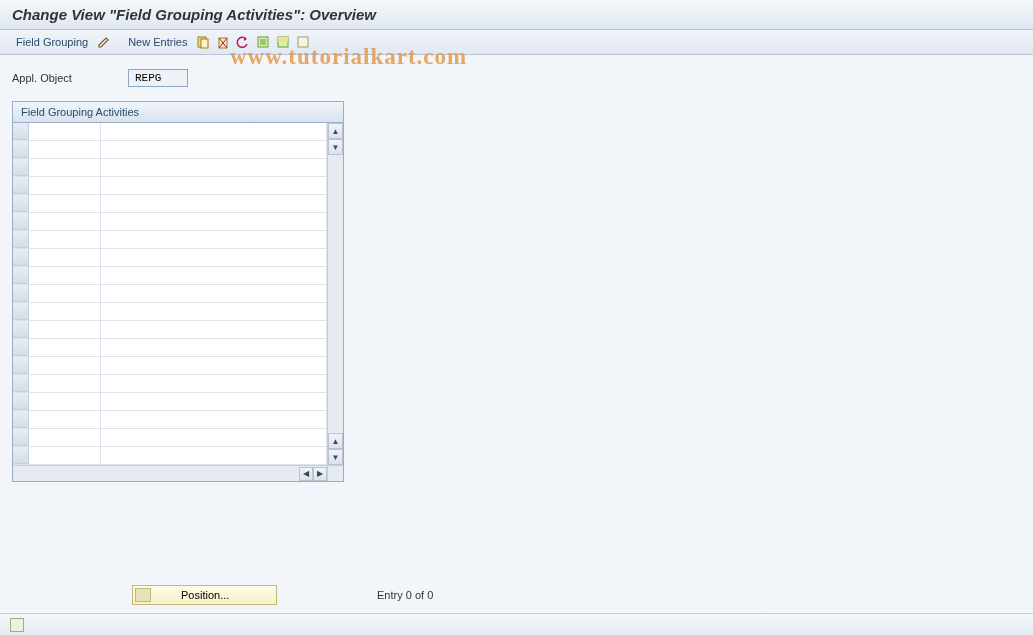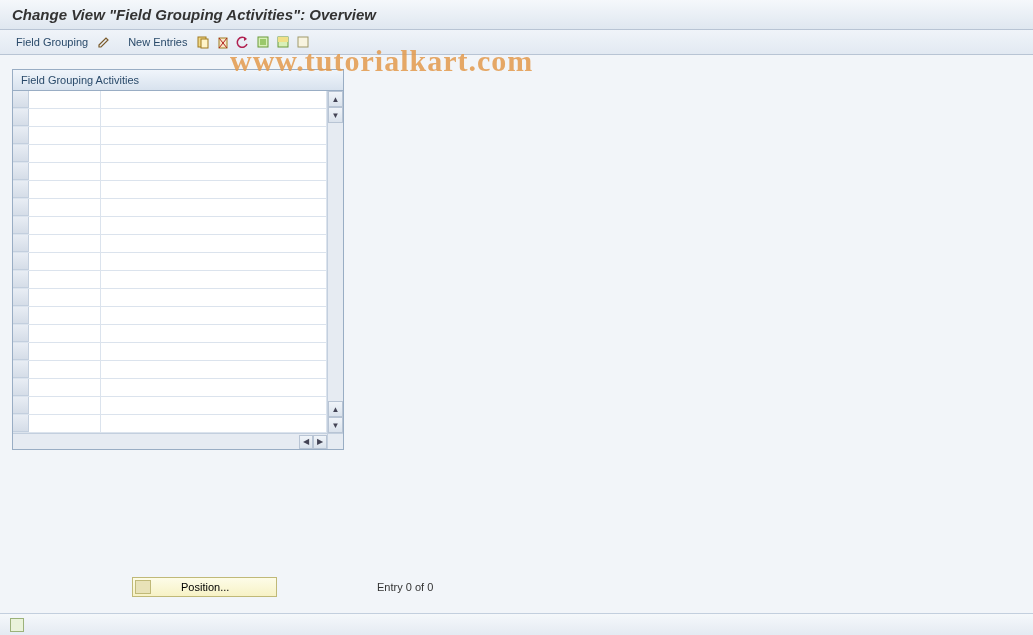--- a/index.html
+++ b/index.html
@@ -65,39 +65,39 @@
     .data-cell { border-right: 1px solid #dbe3ed; padding: 2px 4px; }
     .cell-activity { width: 72px; }
     .cell-descript { flex:1; }
     
     .table-footer { display:flex; background:#e6ebf2; border-top:1px solid #c3cfde; height:16px;}
     .hfoot-left { width: 88px; }
     .hfoot-track { flex:1; display:flex; justify-content:flex-end; align-items:center;}
     .hscroll-btn { width:14px; height:14px; background:linear-gradient(#f0f4f9,#dae2ec); border:1px solid #b8c4d4; display:inline-flex; align-items:center; justify-content:center; font-size:8px; cursor:pointer; color:#445;}
     .hfoot-corner { width:16px; border-left:1px solid #c3cfde;}
     
-    .footer-area { position:absolute; left:0; bottom: 38px; width:100%; padding: 0 12px; display:flex; align-items:center; gap: 100px;}
+    .footer-area { position:absolute; left:0; bottom: 30px; width:100%; padding: 0 12px; display:flex; align-items:center; gap: 100px;}
     .position-btn {
       margin-left: 120px;
       padding: 2px 4px 2px 2px;
       background: linear-gradient(#fdfce8, #f7f2c6);
       border: 1px solid #c0b978;
       display: inline-flex;
       align-items:center;
       gap: 30px;
       cursor:pointer;
       min-width: 145px;
     }
     .position-btn .picon { width:16px; height:14px; background:#e8e2b8; border:1px solid #c0b978;}
     .entry-text { color:#333; }
     
     .bottom-status { position:absolute; bottom:0; left:0; width:100%; height:22px; background:linear-gradient(#f5f8fb,#e4eaf2); border-top:1px solid #c3cfde; display:flex; align-items:center; padding:0 10px; gap:8px;}
     .status-box { width:14px; height:14px; border:1px solid #9cb27a; background:#eaf3db;}
     
-    .watermark { position:absolute; top: 44px; left: 230px; color: #e39a4d; font-size: 30px; font-weight: bold; letter-spacing: 1px; opacity: 0.85; pointer-events: none; font-family: Georgia, serif;}
+    .watermark { position:absolute; top: 44px; left: 230px; color: #e39a4d; font-size: 23px; font-weight: bold; letter-spacing: 1px; opacity: 0.85; pointer-events: none; font-family: Georgia, serif;}
     
     svg { display:block; }
   </style>
 </head>
 <body>
 
 <div class="header-bar">
   <div class="page-title">Change View "Field Grouping Activities": Overview</div>
 </div>
 
@@ -144,20 +144,24 @@
   <span class="toolbar-icon">
     <svg width="14" height="14">
         <rect x="2" y="2" width="10" height="10" fill="#f8f4e0" stroke="#a09a6a"></rect>
       </svg>
   </span>
 </div>
 
 <div class="watermark">www.tutorialkart.com</div>
 
 <div class="content">
+  <div class="field-row">
+    <span class="field-label">Appl. Object</span>
+    <span class="field-value-box">REPG</span>
+  </div>
 
   <div class="table-container">
     <div class="table-title">Field Grouping Activities</div>
     <div class="table-body">
       <div class="rows-area" id="rows-area">
           <div class="data-row">
             <div class="sel-col"></div>
             <div class="data-cell cell-activity"></div>
             <div class="data-cell cell-descript"></div>
           </div>

